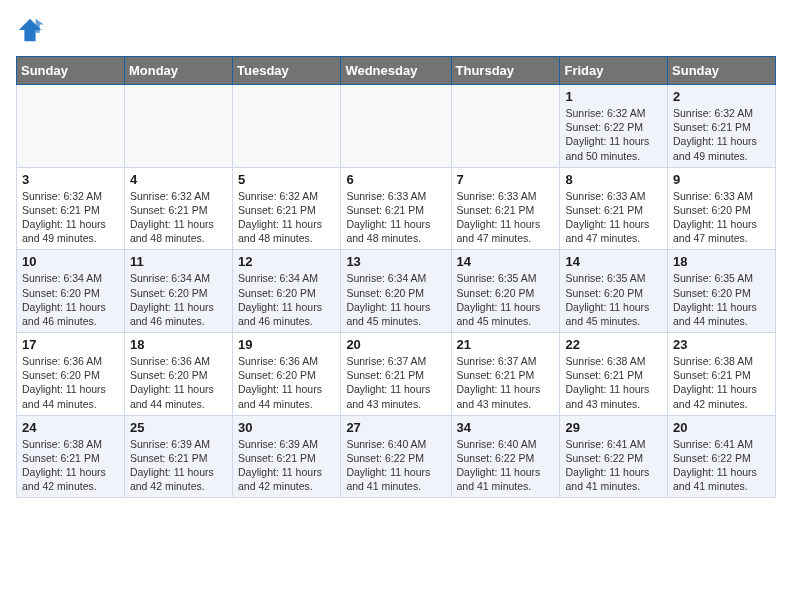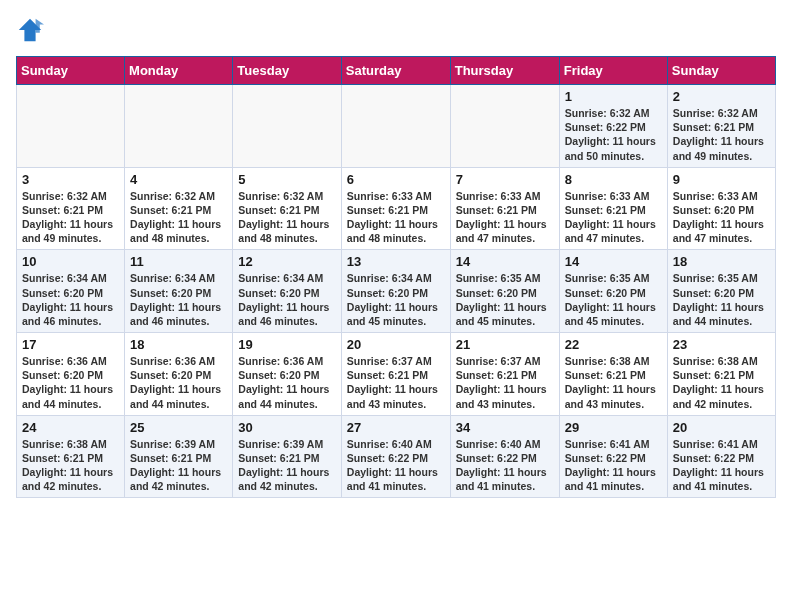--- a/index.html
+++ b/index.html
@@ -45,21 +45,21 @@
     .location {
       font-size: 16px;
       color: #333;
     }
     table {
       width: 100%;
       border-collapse: collapse;
       font-size: 11px;
     }
     thead tr {
-      background-color: #be185d;
+      background-color: #737373;
       color: #fff;
     }
     thead th {
       padding: 6px 4px;
       text-align: left;
       font-size: 13px;
       font-weight: bold;
       border: 1px solid #1a5fa0;
     }
     tbody tr {
@@ -83,21 +83,20 @@
       font-weight: bold;
       font-size: 13px;
       color: #1a1a1a;
       display: block;
       margin-bottom: 2px;
     }
     .day-info {
       color: #333;
       font-size: 10.5px;
       line-height: 1.35;
-      font-weight: bold;
     }
     .empty-cell {
       background-color: #f8f8f8;
     }
   </style>
 </head>
 <body>
 
 <div class="header">
   <div class="logo">
@@ -115,21 +114,21 @@
     <div class="location"></div>
   </div>
 </div>
 
 <table>
   <thead>
     <tr>
     <th>Sunday</th>
         <th>Monday</th>
         <th>Tuesday</th>
-        <th>Saturday</th>
+        <th>Wednesday</th>
         <th>Thursday</th>
         <th>Friday</th>
         <th>Sunday</th>
       </tr>
   </thead>
   <tbody id="calendar-body">
   <tr>
         <td class="empty-cell"></td>
         <td class="empty-cell"></td>
         <td class="empty-cell"></td>

